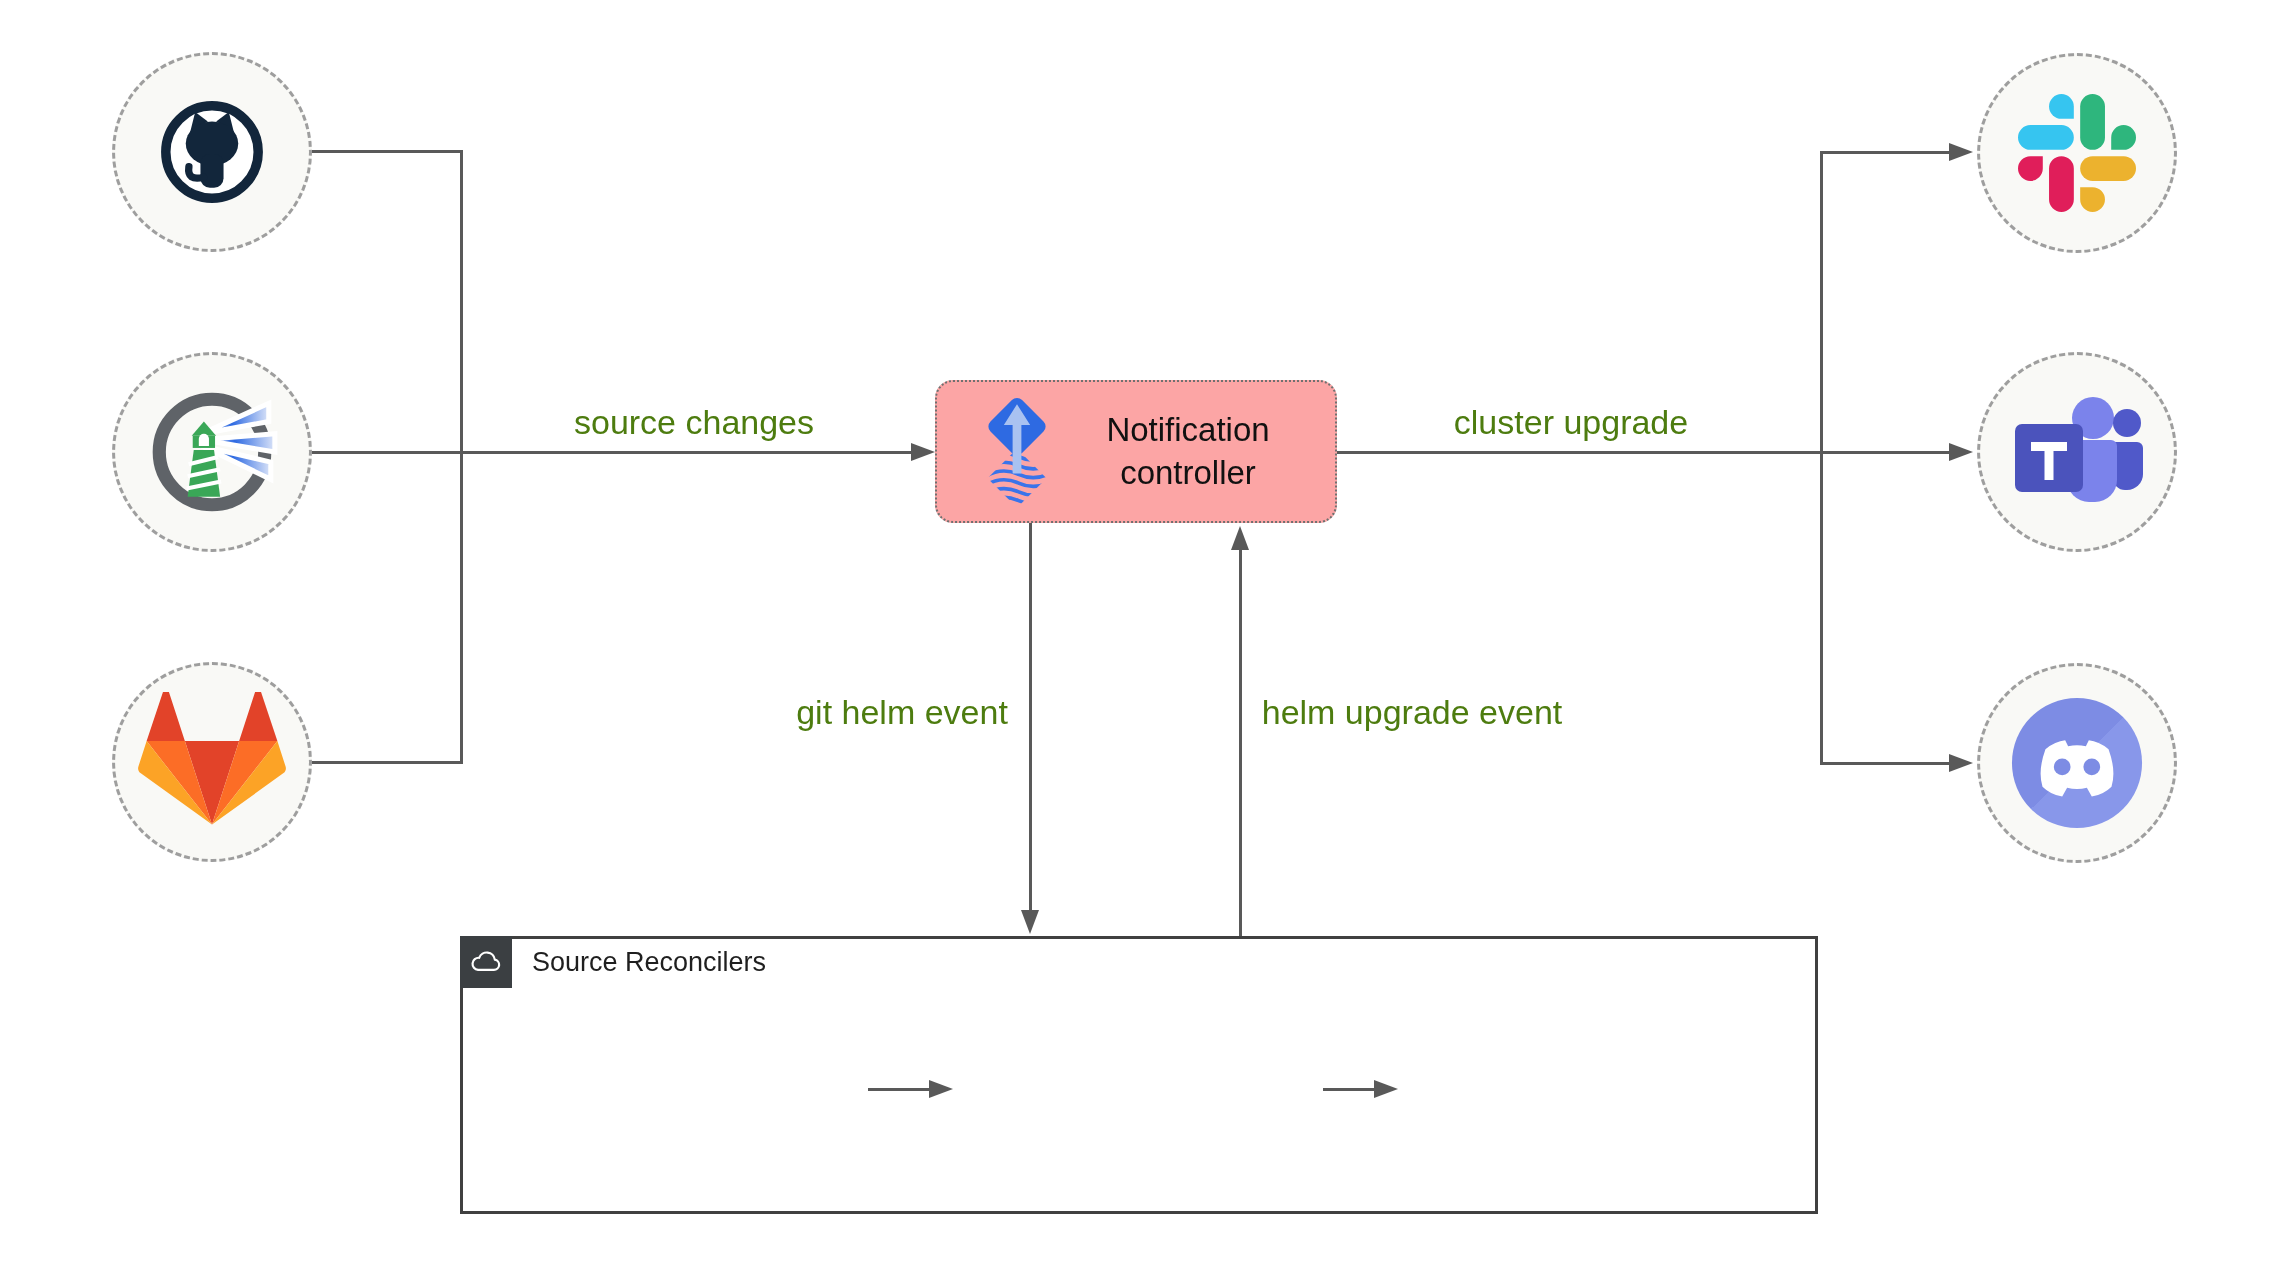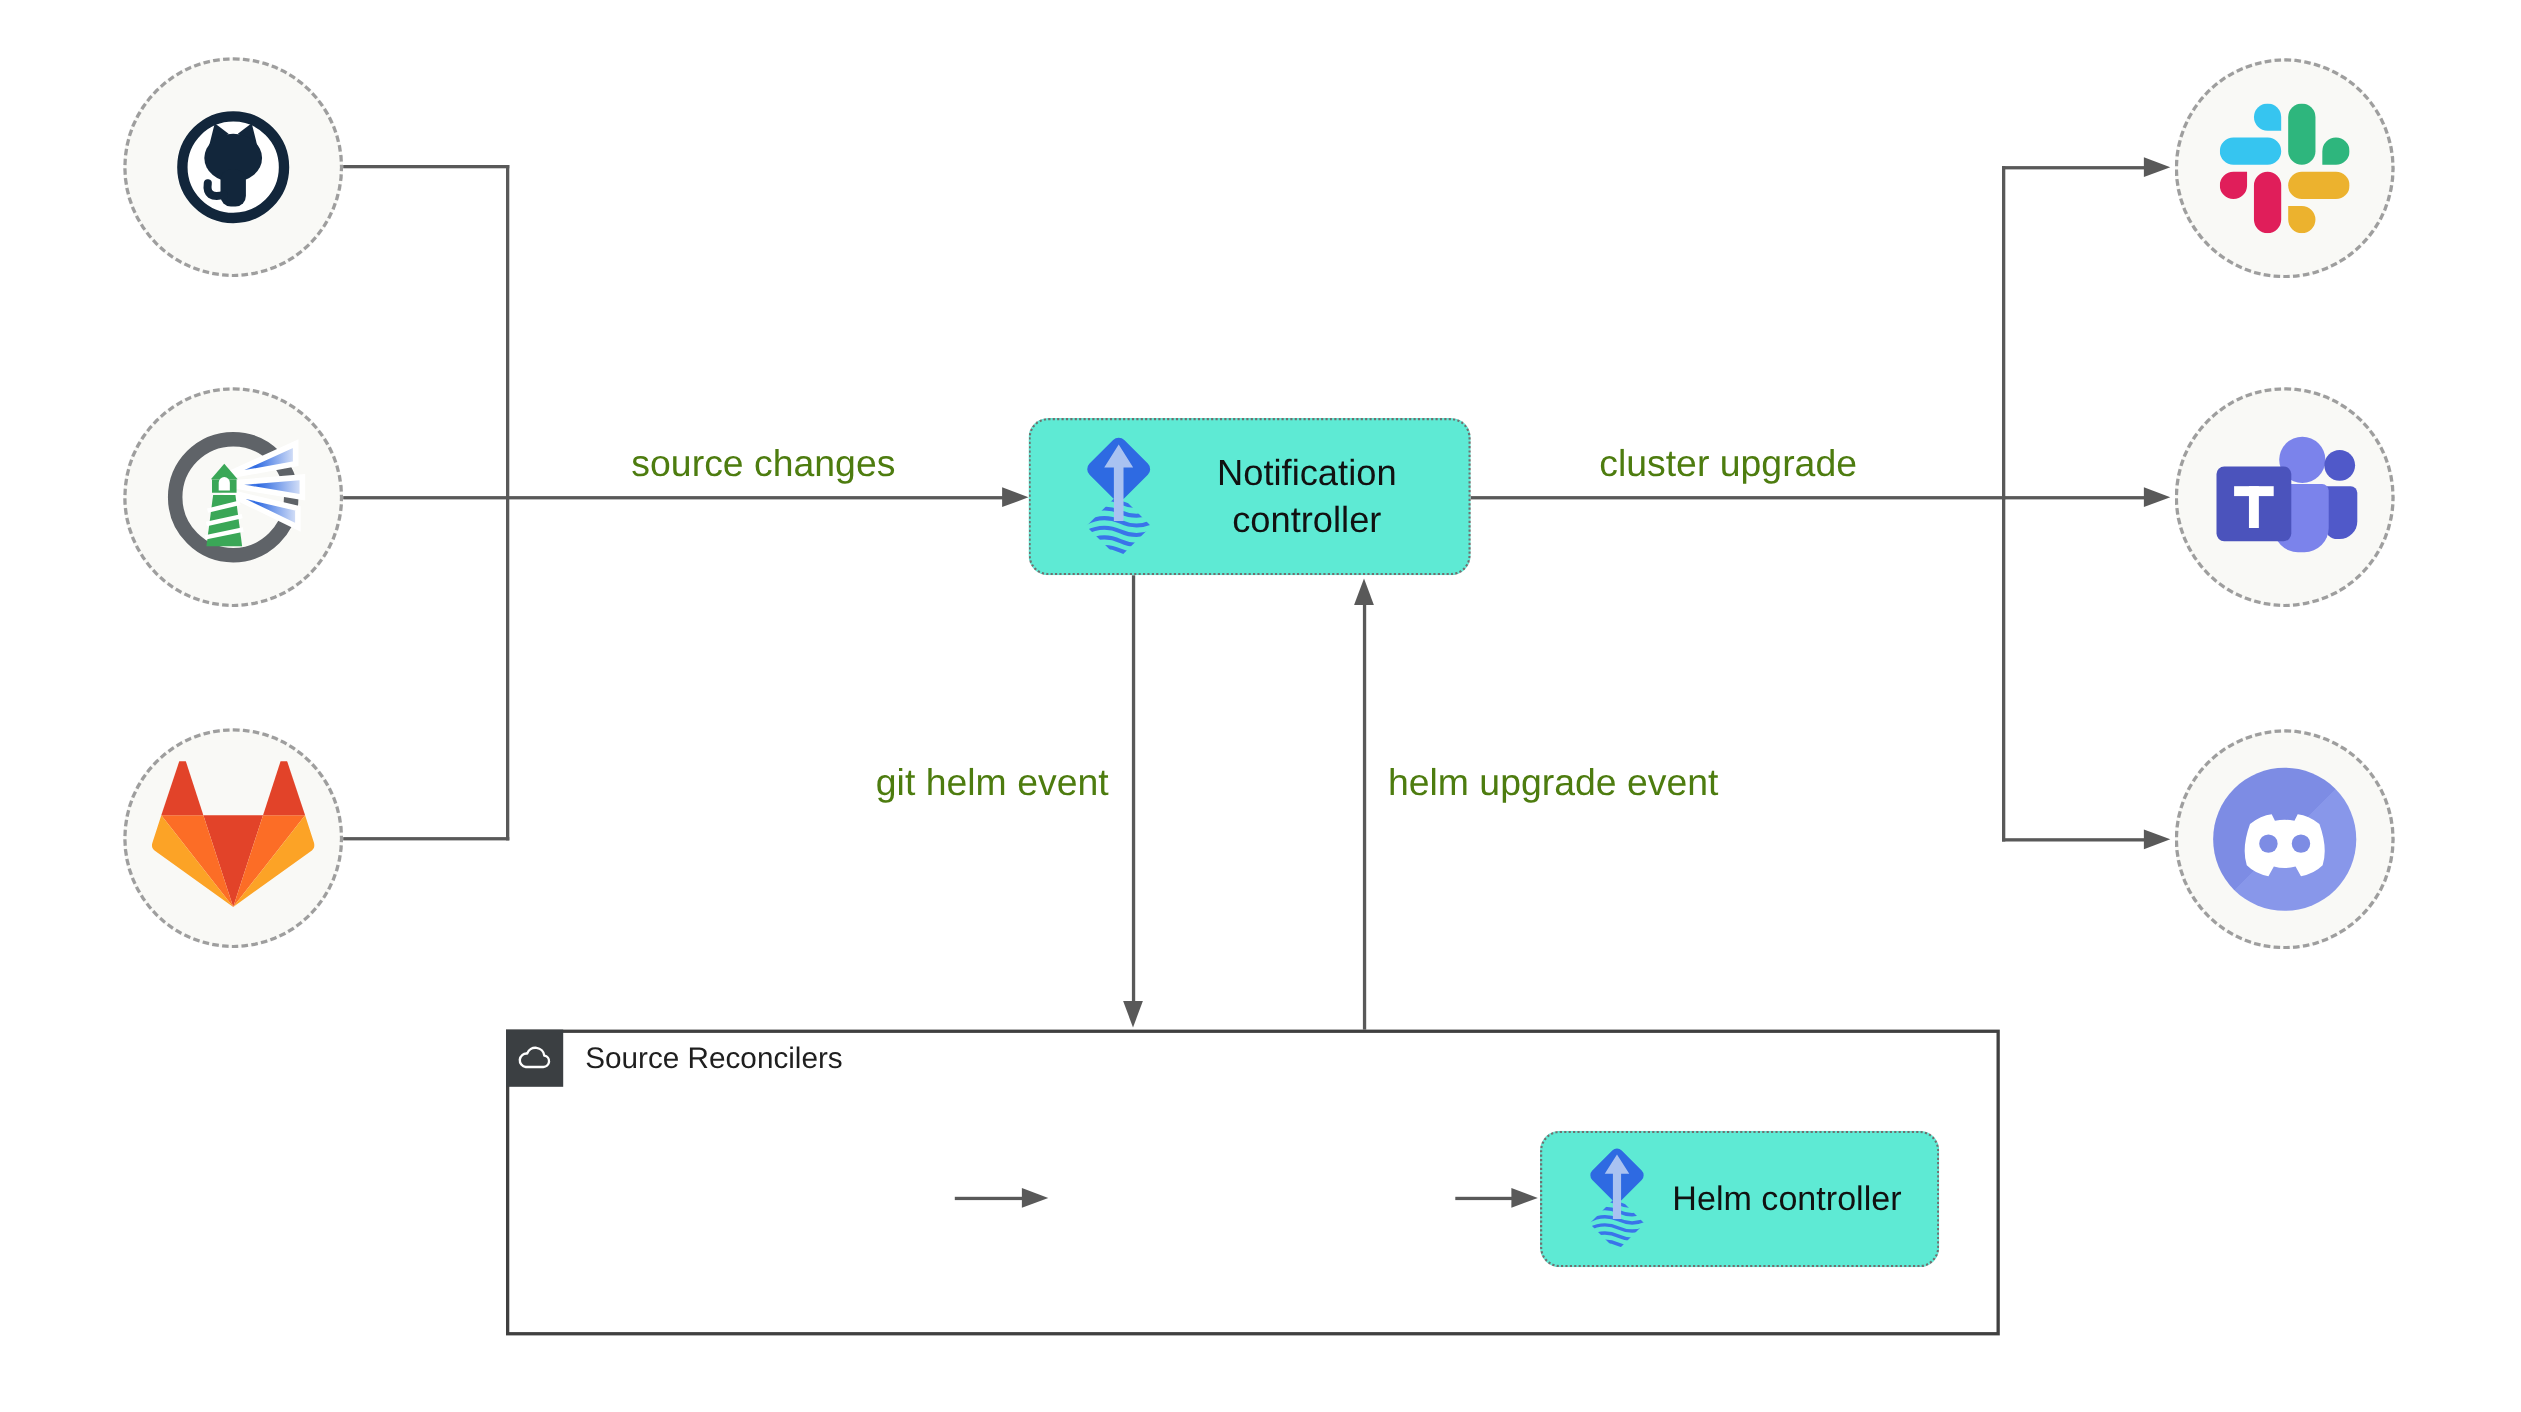--- a/index.html
+++ b/index.html
@@ -3,21 +3,21 @@
 <meta charset="utf-8">
 <style>
   html,body{margin:0;padding:0;background:#fff;}
   #canvas{position:relative;width:2292px;height:1284px;background:#ffffff;overflow:hidden;
           font-family:"Liberation Sans", sans-serif;}
   
   .node-circle{position:absolute;width:200px;height:200px;border-radius:50%;
                border:3px dashed #9e9e9e;background:#f9f9f6;box-sizing:border-box;
                display:flex;align-items:center;justify-content:center;}
   
-  .ctrl-box{position:absolute;background:#5eead4;border:2px dotted #707070;border-radius:18px;
+  .ctrl-box{position:absolute;background:#fca5a5;border:2px dotted #707070;border-radius:18px;
             box-sizing:border-box;display:flex;align-items:center;}
   .ctrl-label{flex:1;text-align:center;color:#111;line-height:1.28;}
   .notif .ctrl-label{font-size:33px;}
   .small .ctrl-label{font-size:31px;}
   .flux-wrap{flex:0 0 auto;display:flex;align-items:center;justify-content:center;}
   .notif .flux-wrap{margin-left:34px;width:92px;}
   .small .flux-wrap{margin-left:28px;width:80px;}
   .ctrl-label{padding:0 28px 0 6px;}
   
   .line-h{position:absolute;height:3px;background:#595959;}
@@ -186,27 +186,19 @@
   <div class="group-box"></div>
   <div class="group-corner">
     <svg width="36" height="26" viewBox="0 0 24 18">
       <path d="M6.5 14.5h11a3.6 3.6 0 0 0 .6-7.15A5.6 5.6 0 0 0 7.3 6.1 4 4 0 0 0 6.5 14.5z" fill="none" stroke="#ffffff" stroke-width="1.5" stroke-linejoin="round"></path>
     </svg>
   </div>
   <div class="group-title">Source Reconcilers</div>
 
 
 
-  <div class="ctrl-box small" style="left:1400px;top:1028px;width:363px;height:124px;">
-    <span class="flux-wrap">
-      <svg width="68" height="100" viewBox="0 0 100 148">
-          <use href="#fluxlogo"></use>
-        </svg>
-    </span>
-    <span class="ctrl-label">Helm controller</span>
-  </div>
 
   <div class="line-h" style="left:868px;top:1088px;width:62px;"></div>
   <div class="ah ah-right" style="left:929px;top:1080px;"></div>
   <div class="line-h" style="left:1323px;top:1088px;width:53px;"></div>
   <div class="ah ah-right" style="left:1374px;top:1080px;"></div>
 
 </div>
 
 </body></html>

